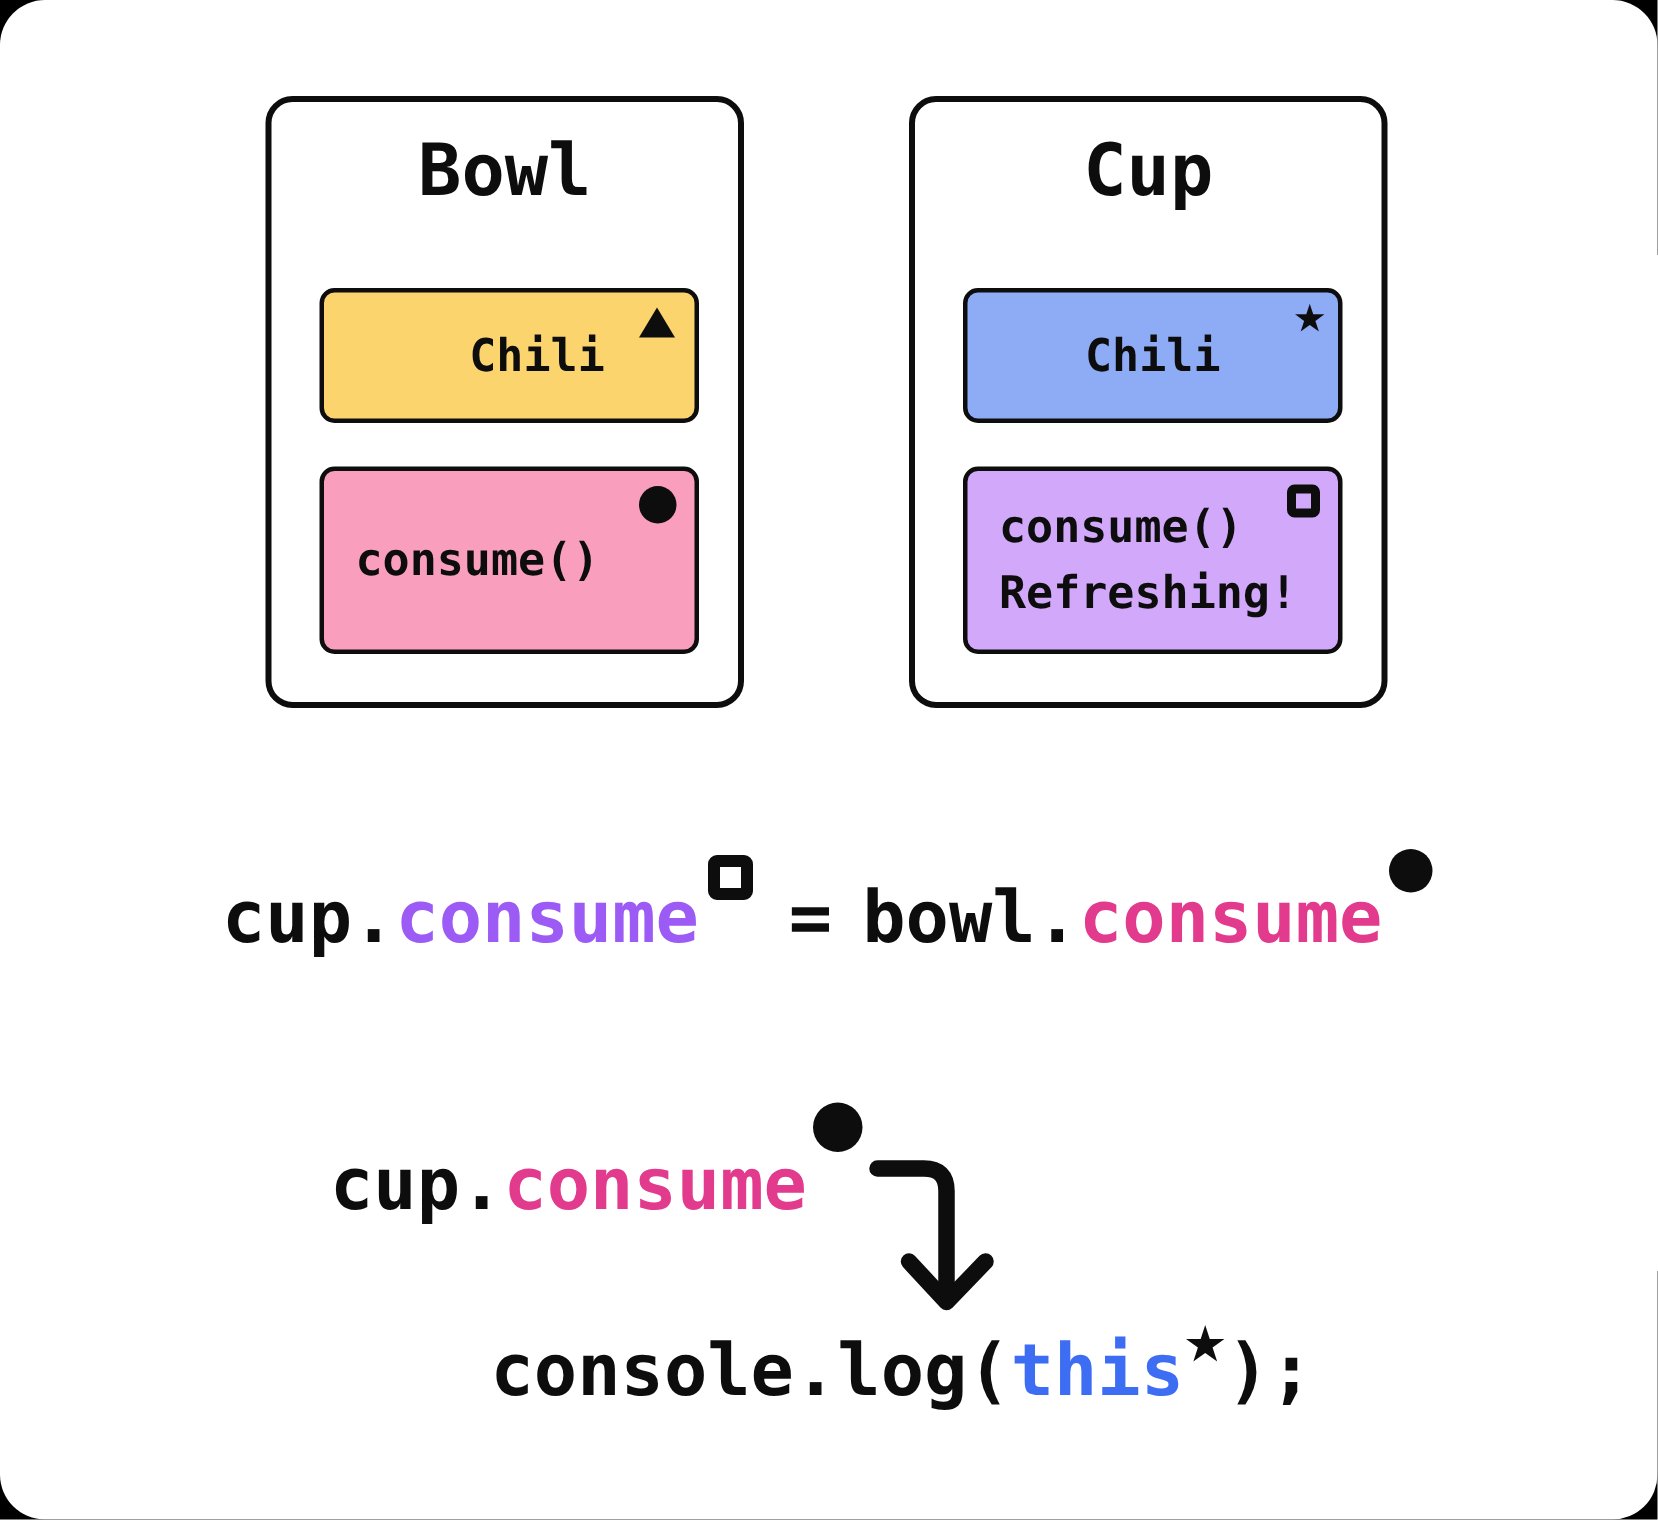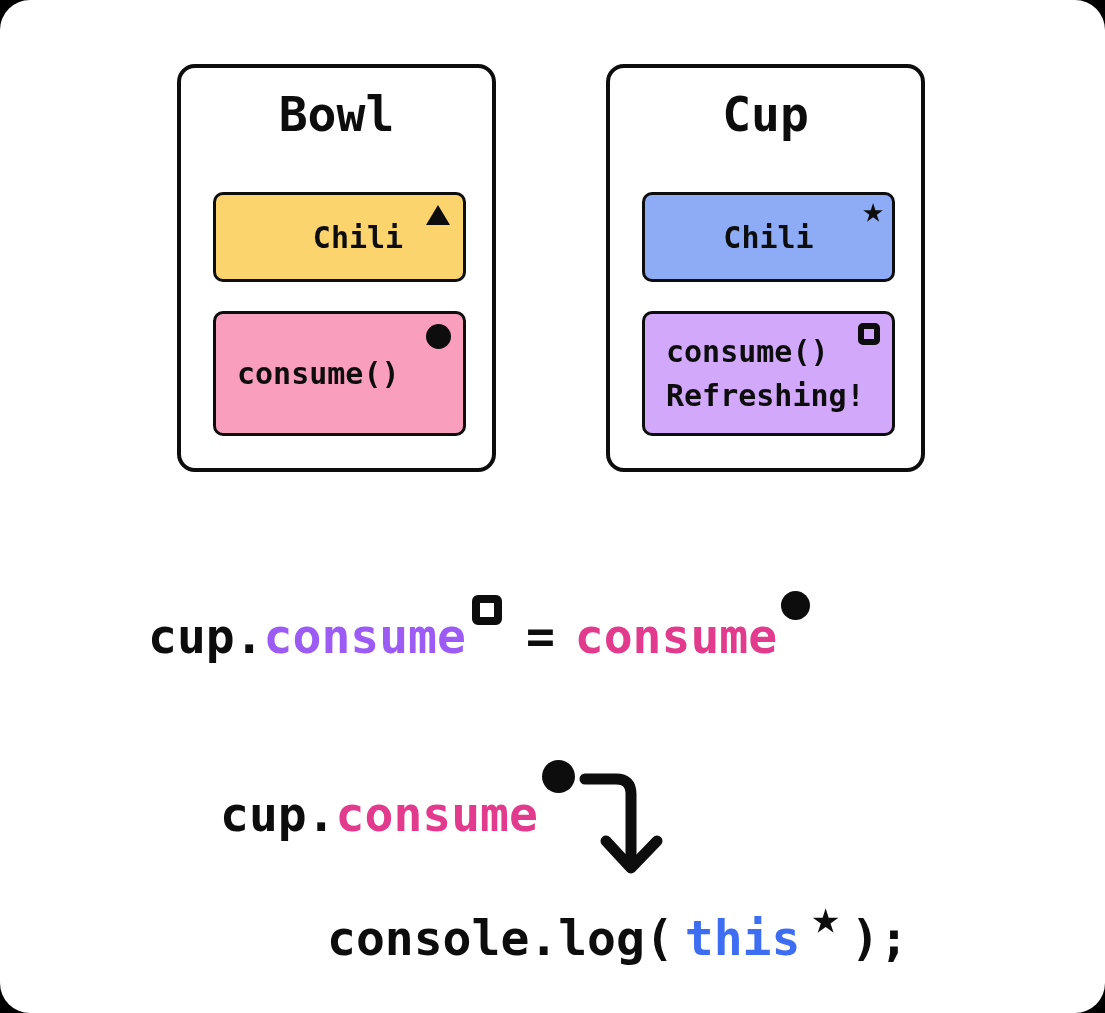--- a/index.html
+++ b/index.html
@@ -92,29 +92,28 @@
     font-size:36px;line-height:1;
     color:var(--ink);
   }
   
   .code-line{
     position:absolute;
     display:flex;align-items:baseline;
     font-size:48px;line-height:48px;
     white-space:pre;
     color:var(--ink);
-    margin-top:24px;
   }
   .code-line .ink{color:var(--ink);}
   .code-line .violet{color:var(--violet-text);}
   .code-line .magenta{color:var(--magenta-text);}
   .code-line .blue{color:var(--blue-text);text-align:right;}
   .assignment{left:148px;top:588px;}
   .call{left:220px;top:766px;}
-  .log{left:327px;top:890px;gap:11px;}
+  .log{left:327px;top:890px;}
   .op{margin:0 20px 0 24px;}
   
   .sup-square{
     display:inline-block;
     width:14px;height:14px;
     border:8px solid var(--ink);
     border-radius:6px;
     transform:translateY(-28px);
     margin-left:6px;
   }
@@ -166,20 +165,21 @@
       <span>consume()</span>
       <span>Refreshing!</span>
     </div>
   </section>
 
   <div class="code-line assignment">
     <span class="ink">cup.</span>
     <span class="violet">consume</span>
     <span class="sup-square"></span>
     <span class="ink op">=</span>
+    <span class="ink">bowl.</span>
     <span class="magenta">consume</span>
     <span class="sup-circle"></span>
   </div>
 
   <div class="code-line call">
     <span class="ink">cup.</span>
     <span class="magenta">consume</span>
     <span class="sup-circle call-dot"></span>
   </div>
 

